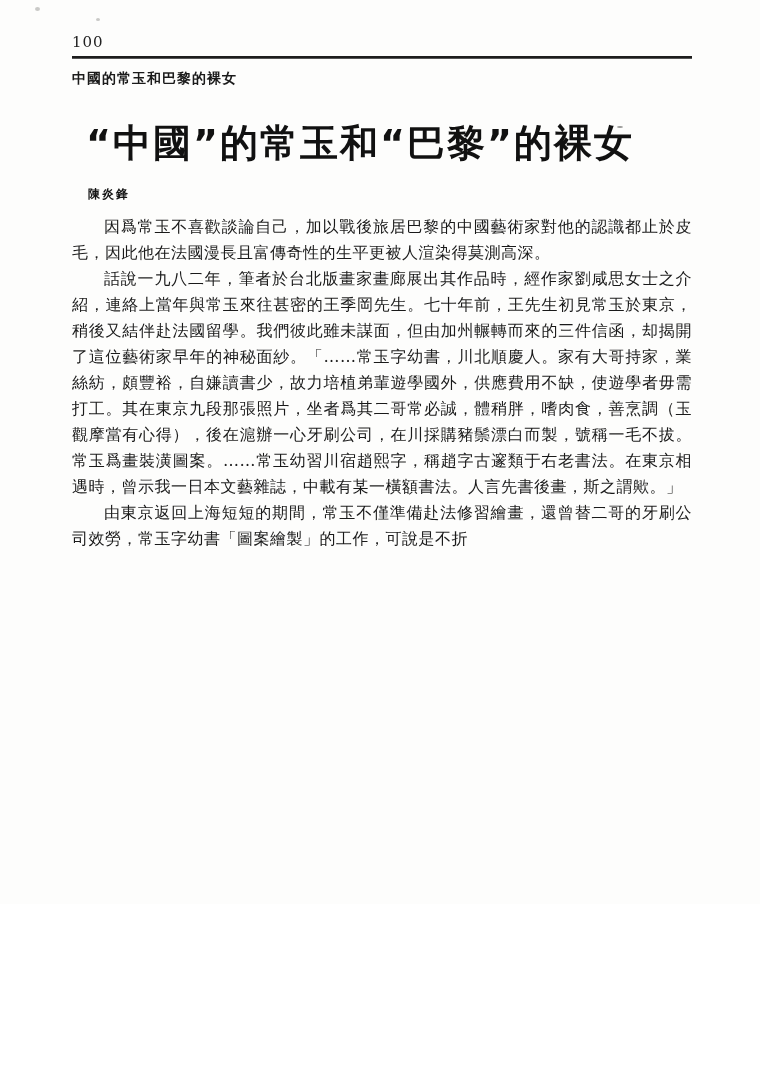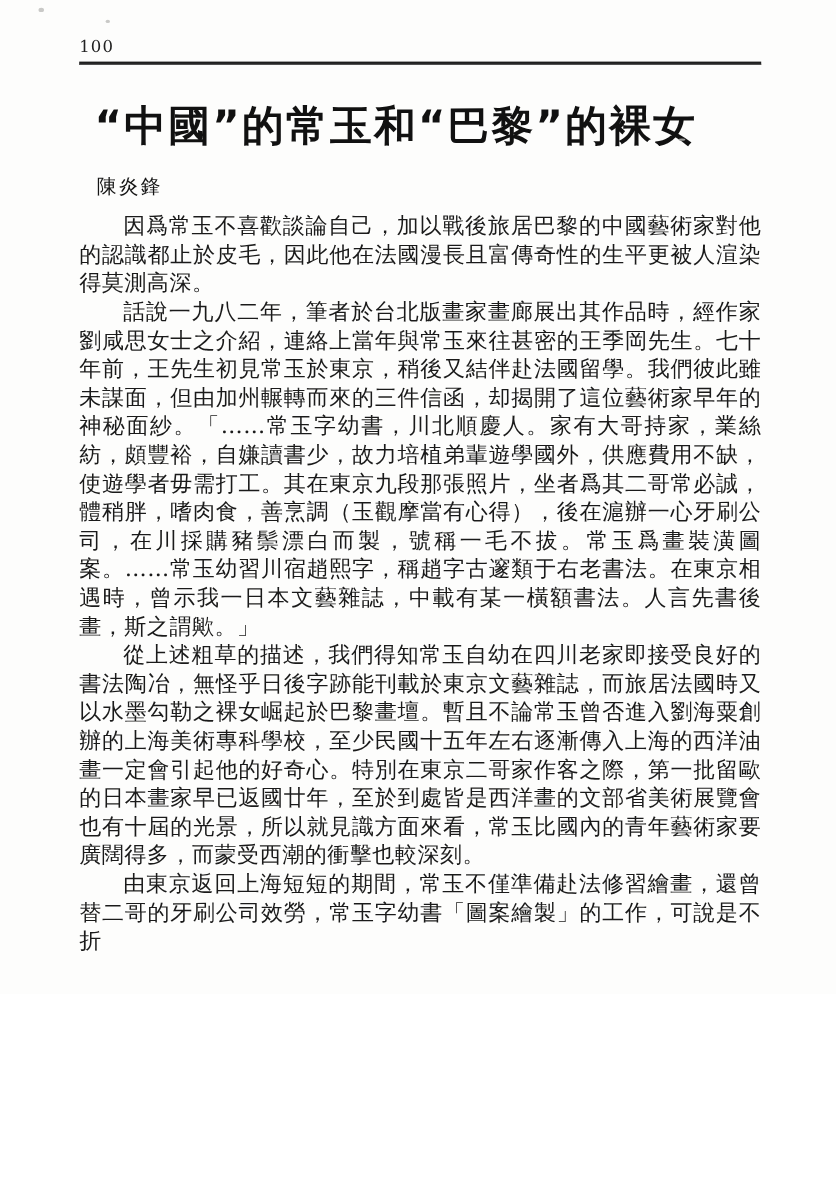--- a/index.html
+++ b/index.html
@@ -45,43 +45,43 @@
     font-size: 38px;
     line-height: 1.2;
     font-weight: 700;
     font-family: "DejaVu Sans", "Liberation Sans", sans-serif;
     letter-spacing: 2px;
     color: #111;
   }
   .article-author {
     margin-top: 19px;
     padding-left: 16px;
-    font-size: 18px;
-    font-weight: 400;
+    font-size: 12px;
+    font-weight: 700;
     font-family: "DejaVu Sans", "Liberation Sans", sans-serif;
     letter-spacing: 2px;
     color: #151515;
   }
   .section-heading {
     margin-top: 72px;
     font-size: 20px;
     font-weight: 700;
     font-family: "DejaVu Sans", "Liberation Sans", sans-serif;
     letter-spacing: 1px;
     color: #111;
   }
   .section-heading .period {
     margin-left: 18px;
     font-family: "DejaVu Serif", "Liberation Serif", serif;
   }
   .body-text {
     margin-top: 11px;
   }
   .body-text p {
-    font-size: 20px;
+    font-size: 16px;
     line-height: 26px;
     text-align: justify;
     text-indent: 2em;
     letter-spacing: 0.5px;
     color: #1a1a1a;
     word-break: break-all;
   }
   .scan-speck {
     position: absolute;
     border-radius: 50%;
@@ -99,27 +99,27 @@
   <span class="scan-speck speck-1"></span>
   <span class="scan-speck speck-2"></span>
   <span class="scan-speck speck-3"></span>
 
   <div class="content">
 
     <div class="page-number">100</div>
 
     <div class="header-rule"></div>
 
+    <div class="running-header">中國的常玉和巴黎的裸女</div>
 
     <h1 class="article-title">“中國”的常玉和“巴黎”的裸女</h1>
 
     <div class="article-author">陳炎鋒</div>
 
 
     <div class="body-text">
       <p>因爲常玉不喜歡談論自己，加以戰後旅居巴黎的中國藝術家對他的認識都止於皮毛，因此他在法國漫長且富傳奇性的生平更被人渲染得莫測高深。</p>
       <p>話說一九八二年，筆者於台北版畫家畫廊展出其作品時，經作家劉咸思女士之介紹，連絡上當年與常玉來往甚密的王季岡先生。七十年前，王先生初見常玉於東京，稍後又結伴赴法國留學。我們彼此雖未謀面，但由加州輾轉而來的三件信函，却揭開了這位藝術家早年的神秘面紗。「……常玉字幼書，川北順慶人。家有大哥持家，業絲紡，頗豐裕，自嫌讀書少，故力培植弟輩遊學國外，供應費用不缺，使遊學者毋需打工。其在東京九段那張照片，坐者爲其二哥常必誠，體稍胖，嗜肉食，善烹調（玉觀摩當有心得），後在滬辦一心牙刷公司，在川採購豬鬃漂白而製，號稱一毛不拔。常玉爲畫裝潢圖案。……常玉幼習川宿趙熙字，稱趙字古邃類于右老書法。在東京相遇時，曾示我一日本文藝雜誌，中載有某一橫額書法。人言先書後畫，斯之謂歟。」</p>
-      <p>從上述粗草的描述，我們得知常玉自幼在四川老家即接受良好的書法陶冶，無怪乎日後字跡能刊載於東京文藝雜誌，而旅居法國時又以水墨勾勒之裸女崛起於巴黎畫壇。暫且不論常玉曾否進入劉海粟創辦的上海美術專科學校，至少民國十五年左右逐漸傳入上海的西洋油畫一定會引起他的好奇心。特別在東京二哥家作客之際，第一批留歐的日本畫家早已返國廿年，至於到處皆是西洋畫的文部省美術展覽會也有十屆的光景，所以就見識方面來看，常玉比國內的青年藝術家要廣闊得多，而蒙受西潮的衝擊也較深刻。</p>
       <p>由東京返回上海短短的期間，常玉不僅準備赴法修習繪畫，還曾替二哥的牙刷公司效勞，常玉字幼書「圖案繪製」的工作，可說是不折</p>
     </div>
 
   </div>
 </div>
 
 </body></html>

